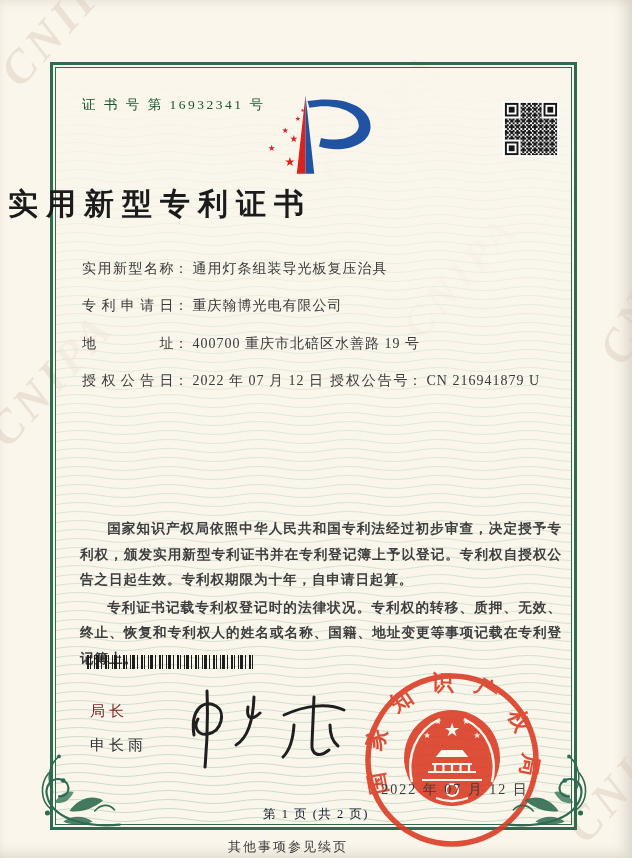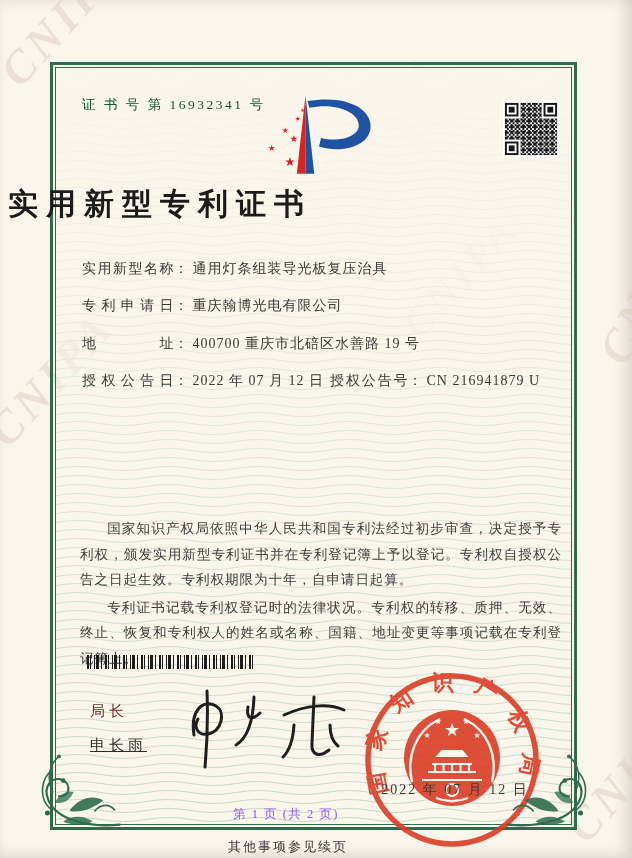--- a/index.html
+++ b/index.html
@@ -25,37 +25,37 @@
   
   .fields{position:absolute;left:82px;top:260px;width:478px;z-index:2;font-size:14px;color:#3a3a3a;}
   .frow{position:relative;height:37.3px;letter-spacing:.5px;}
   .flabel{display:inline-block;width:92px;text-align:justify;text-align-last:justify;vertical-align:top;}
   .fcolon{display:inline-block;}
   .fvalue{letter-spacing:1px;}
   .pair2{position:absolute;left:248px;top:0;}
   
   .bodytext{position:absolute;left:80px;top:516px;width:482px;z-index:2;font-size:13.6px;
             line-height:1.88;letter-spacing:.9px;color:#3e3e3e;text-align:justify;}
-  .bodytext p{margin:0 0 2px 0;text-indent:2em;}
+  .bodytext p{margin:0 0 2px 0;text-indent:2em;font-weight:bold;}
   
   .barcode{position:absolute;left:87px;top:655px;width:168px;height:14px;z-index:2;
      background:repeating-linear-gradient(90deg,#1d1d1d 0 2px,transparent 2px 3px,#1d1d1d 3px 4px,
        transparent 4px 7px,#1d1d1d 7px 8px,transparent 8px 9px,#1d1d1d 9px 12px,transparent 12px 14px,
        #1d1d1d 14px 15px,transparent 15px 18px);}
   
   .director-title{position:absolute;left:90px;top:702px;font-size:15px;letter-spacing:4px;color:#7f1d1d;z-index:2;}
-  .director-name{position:absolute;left:90px;top:736px;font-size:15px;letter-spacing:4px;color:#2e2e2e;z-index:2;text-decoration:underline;}
+  .director-name{position:absolute;left:90px;top:736px;font-size:15px;letter-spacing:4px;color:#2e2e2e;z-index:2;}
   .signature{position:absolute;left:172px;top:683px;z-index:2;}
   
   .seal{position:absolute;left:357px;top:665px;z-index:2;opacity:.95;}
   .seal-date{position:absolute;left:370px;top:781px;width:170px;text-align:center;font-size:14px;
              letter-spacing:2px;color:#3c3c3c;z-index:4;}
   
-  .page-number{position:absolute;left:0;top:806px;width:572px;text-align:center;font-size:12.5px;
-               letter-spacing:1.5px;color:#8b5cf6;z-index:2;}
+  .page-number{position:absolute;left:0;top:806px;width:632px;text-align:center;font-size:12.5px;
+               letter-spacing:1.5px;color:#0f172a;z-index:2;}
   .continuation{position:absolute;left:0;top:838px;width:576px;text-align:center;font-size:13px;
                 letter-spacing:2px;color:#3a3a3a;z-index:2;}
 </style>
 </head>
 <body>
 
 <div class="page">
 
   <div class="wm" style="left:-18px;top:-8px;">CNIPA</div>
   <div class="wm" style="left:300px;top:92px;opacity:.2;">CNIPA</div>

